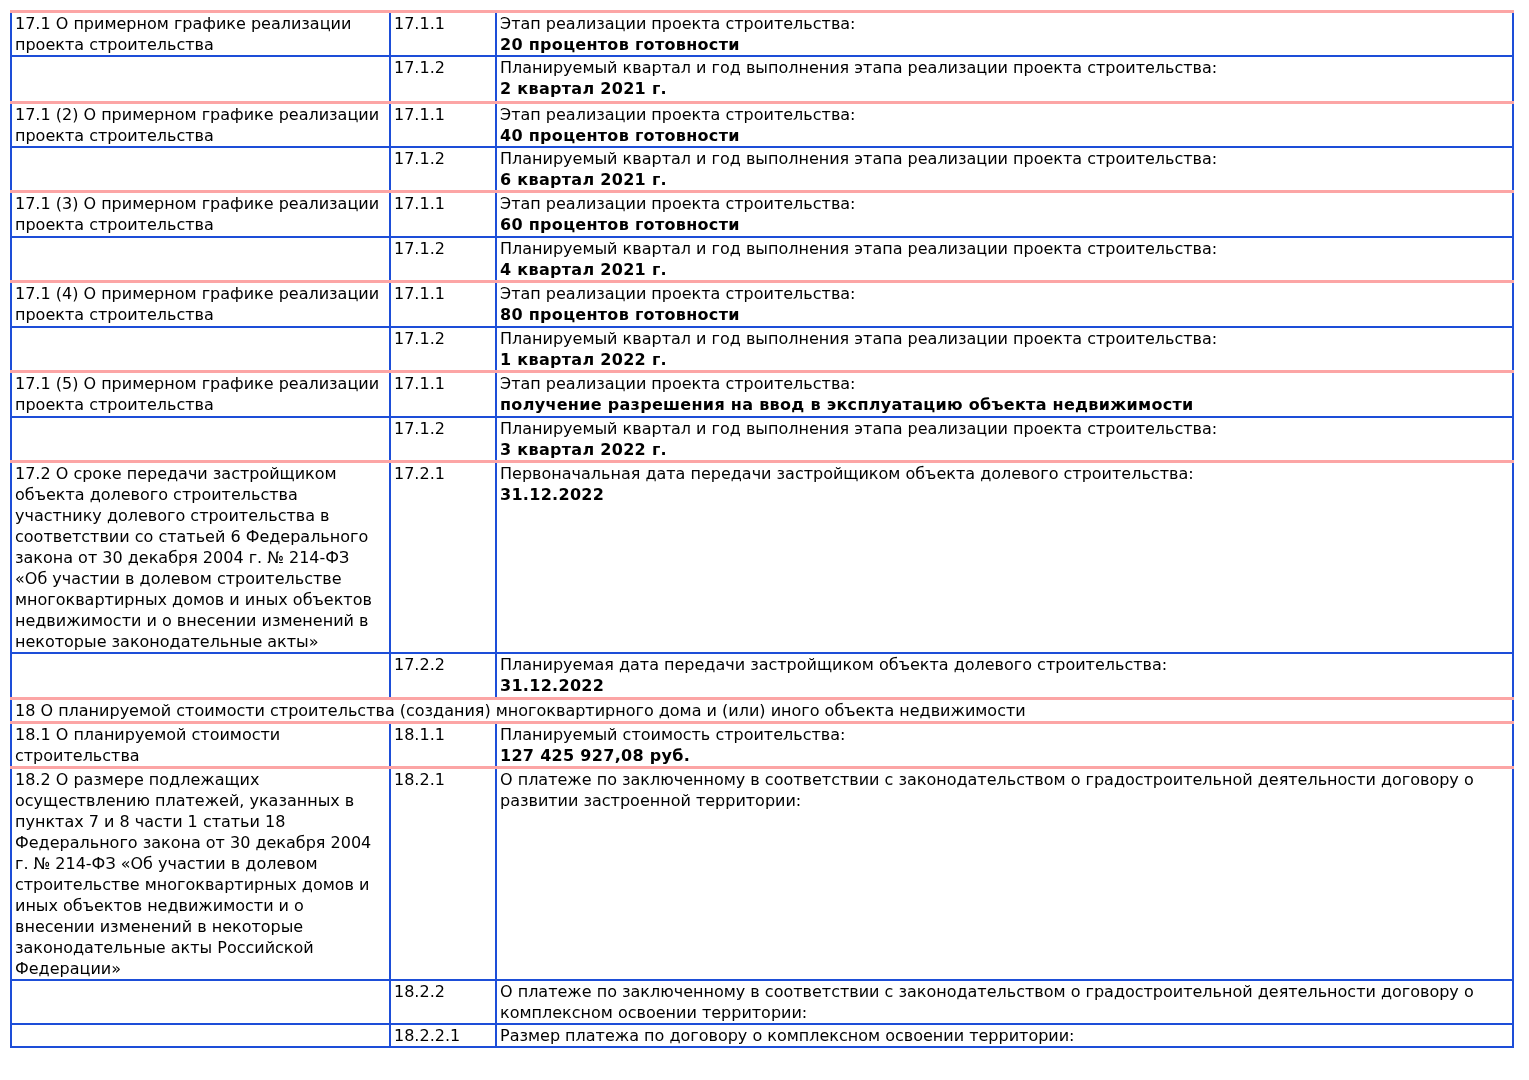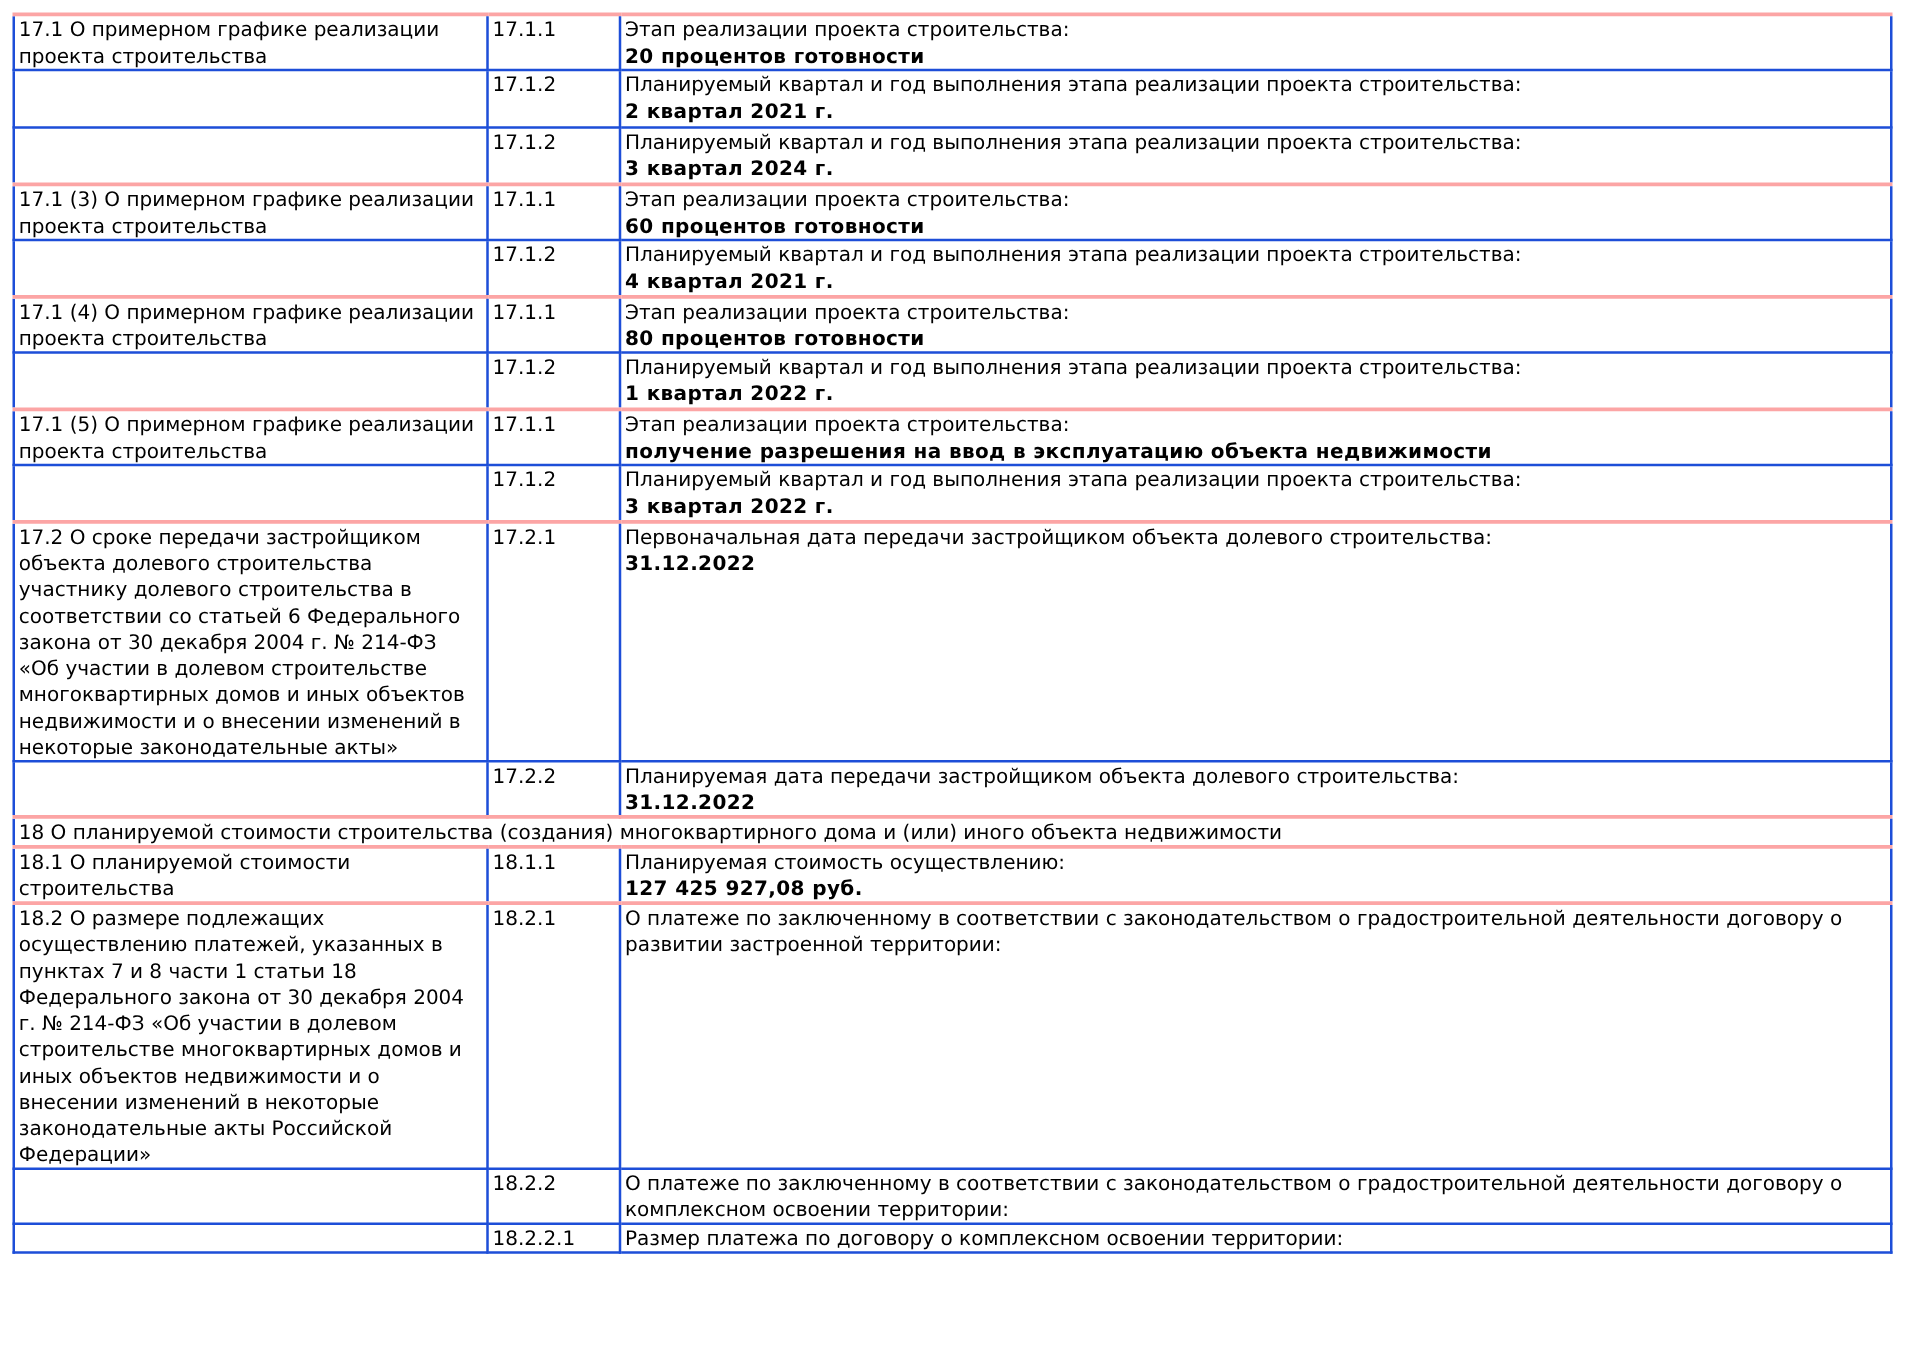--- a/index.html
+++ b/index.html
@@ -75,26 +75,34 @@
         </td>
       </tr>
       <tr style="height: 46px;">
         <td class="col-section"></td>
         <td class="col-num">17.1.2</td>
         <td class="col-content">
           <div class="cell-label">Планируемый квартал и год выполнения этапа реализации проекта строительства:</div>
           <div class="cell-value">2 квартал 2021 г.</div>
         </td>
       </tr>
-      <tr style="height: 45px;">
-        <td class="col-section"></td>
-        <td class="col-num">17.1.2</td>
-        <td class="col-content">
-          <div class="cell-label">Планируемый квартал и год выполнения этапа реализации проекта строительства:</div>
-          <div class="cell-value">3 квартал 2024 г.</div>
+      <tr class="section-start" style="height: 44px;">
+        <td class="col-section">17.1 (2) О примерном графике реализации проекта строительства</td>
+        <td class="col-num">17.1.1</td>
+        <td class="col-content">
+          <div class="cell-label">Этап реализации проекта строительства:</div>
+          <div class="cell-value">40 процентов готовности</div>
+        </td>
+      </tr>
+      <tr style="height: 45px;">
+        <td class="col-section"></td>
+        <td class="col-num">17.1.2</td>
+        <td class="col-content">
+          <div class="cell-label">Планируемый квартал и год выполнения этапа реализации проекта строительства:</div>
+          <div class="cell-value">6 квартал 2021 г.</div>
         </td>
       </tr>
       <tr class="section-start" style="height: 45px;">
         <td class="col-section">17.1 (3) О примерном графике реализации проекта строительства</td>
         <td class="col-num">17.1.1</td>
         <td class="col-content">
           <div class="cell-label">Этап реализации проекта строительства:</div>
           <div class="cell-value">60 процентов готовности</div>
         </td>
       </tr>
@@ -154,21 +162,21 @@
           <div class="cell-value">31.12.2022</div>
         </td>
       </tr>
       <tr class="section-start" style="height: 24px;">
         <td colspan="3" class="section-header-cell">18 О планируемой стоимости строительства (создания) многоквартирного дома и (или) иного объекта недвижимости</td>
       </tr>
       <tr class="section-start" style="height: 45px;">
         <td class="col-section">18.1 О планируемой стоимости строительства</td>
         <td class="col-num">18.1.1</td>
         <td class="col-content">
-          <div class="cell-label">Планируемая стоимость осуществлению:</div>
+          <div class="cell-label">Планируемый стоимость строительства:</div>
           <div class="cell-value">127 425 927,08 руб.</div>
         </td>
       </tr>
       <tr class="section-start" style="height: 211px;">
         <td class="col-section">18.2 О размере подлежащих осуществлению платежей, указанных в пунктах 7 и 8 части 1 статьи 18 Федерального закона от 30 декабря 2004 г. № 214-ФЗ «Об участии в долевом строительстве многоквартирных домов и иных объектов недвижимости и о внесении изменений в некоторые законодательные акты Российской Федерации»</td>
         <td class="col-num">18.2.1</td>
         <td class="col-content v-center">
           <div class="cell-label">О платеже по заключенному в соответствии с законодательством о градостроительной деятельности договору о развитии застроенной территории:</div>
         </td>
       </tr>

